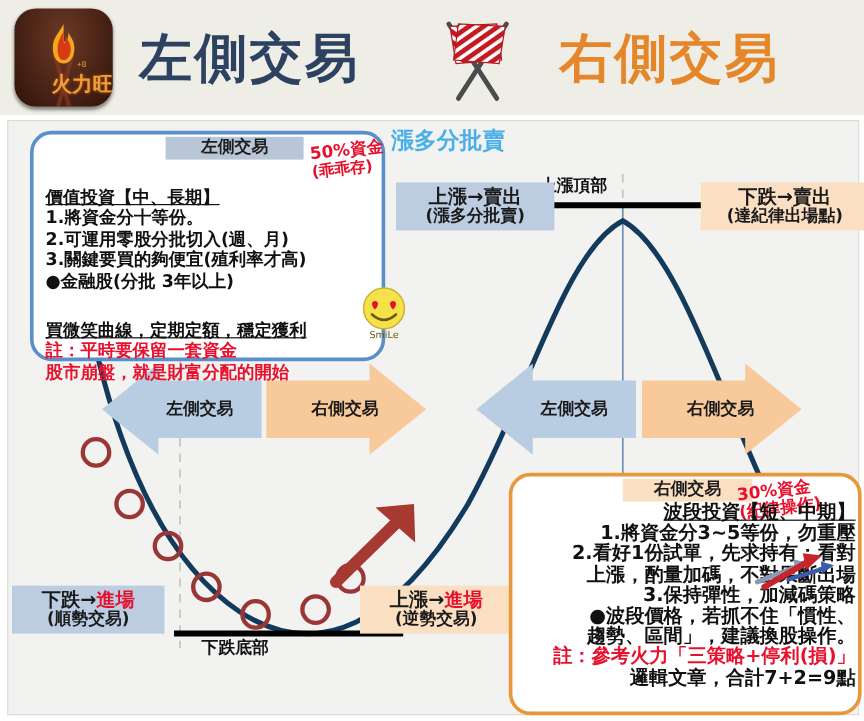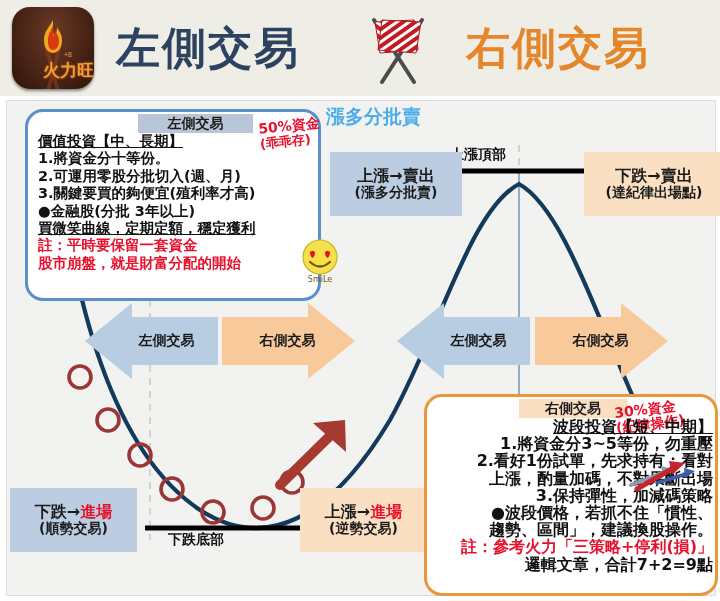--- a/index.html
+++ b/index.html
@@ -76,32 +76,32 @@
     position:absolute;left:231px;top:5px;width:90px;
     color:#e8112d;font-weight:bold;font-size:14px;line-height:15px;
     transform:rotate(-6deg);font-family:"DejaVu Sans",sans-serif;
   }
   .pct-left .sub{font-size:13px;}
   .lb-body{
     position:absolute;left:10px;top:21px;width:275px;
     font-size:14.5px;line-height:17.4px;color:#111;font-weight:bold;
     font-family:"DejaVu Sans",sans-serif;
   }
-  .lb-body .u{text-decoration:underline;}
+  .lb-body .u{text-decoration:underline;margin-top:24px;}
   .lb-body .red{color:#e8112d;}
   .smiley{position:absolute;left:268px;top:125px;width:48px;height:48px;}
 
   
   .chart-title{
     position:absolute;left:326px;top:104px;
     font-size:19px;font-weight:bold;color:#4aaee8;
     font-family:"DejaVu Sans",sans-serif;
   }
   .lbl{
-    position:absolute;padding:15px 6px;text-align:center;
+    position:absolute;padding:3px 6px;text-align:center;
     font-family:"DejaVu Sans",sans-serif;font-weight:bold;line-height:17px;
   }
   .lbl .l1{font-size:16px;display:block;color:#1a1a1a;}
   .lbl .l2{font-size:14px;display:block;color:#1a1a1a;}
   .lbl .red{color:#e8112d;text-align:center;}
   .lbl.blue{background:#bccde2;}
   .lbl.orange{background:#fbdfc2;}
   #lbl-up-sell{left:330px;top:152px;width:120px;}
   #lbl-down-sell{left:584px;top:152px;width:128px;}
   #lbl-down-enter{left:10px;top:488px;width:115px;}

